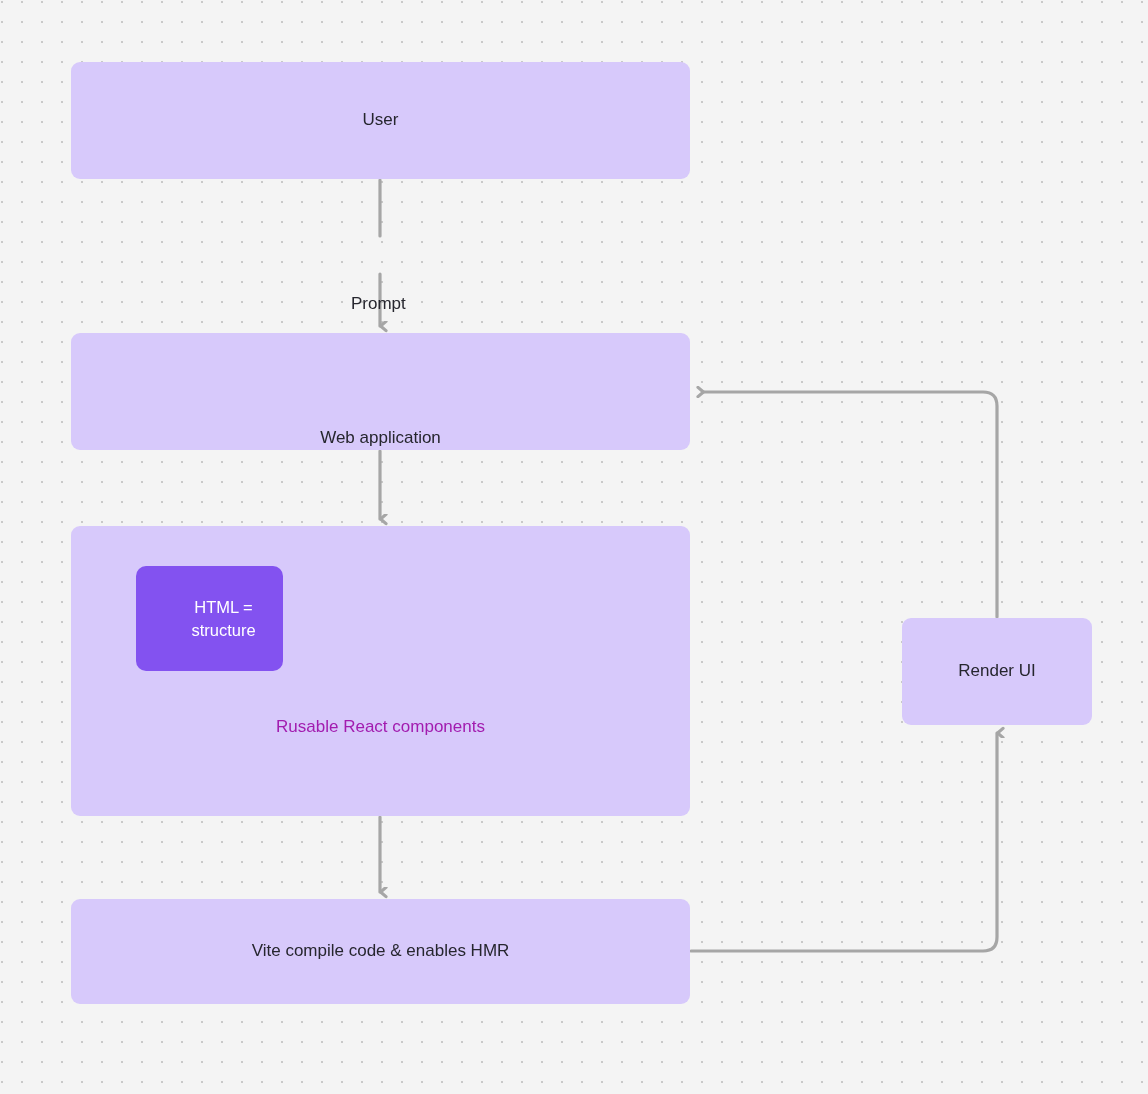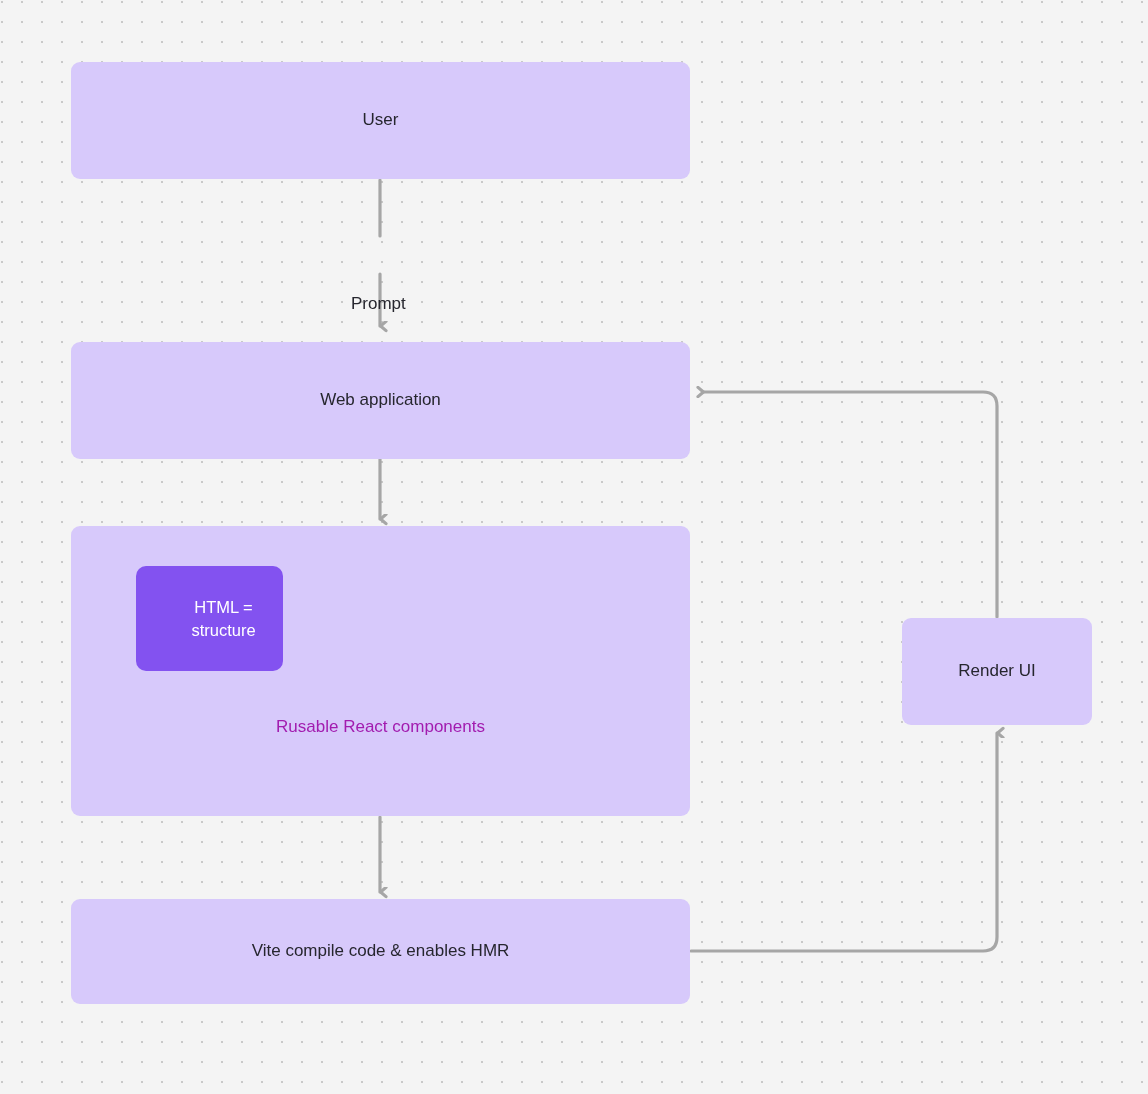--- a/index.html
+++ b/index.html
@@ -55,21 +55,21 @@
     background: #8352f0;
     color: #ffffff;
     font-size: 16.5px;
     line-height: 1.38;
     border-radius: 10px;
     padding-left: 28px;
   }
 
   
   #node-user        { left: 71px;  top: 62px;  width: 619px; height: 117px; }
-  #node-webapp      { left: 71px;  top: 342px; width: 619px; height: 117px; }
+  #node-webapp      { left: 71px;  top: 333px; width: 619px; height: 117px; align-items: flex-end; }
   #node-components  { left: 71px;  top: 526px; width: 619px; height: 290px;
                       display: block; }
   #node-vite        { left: 71px;  top: 899px; width: 619px; height: 105px; }
   #node-render      { left: 902px; top: 618px; width: 190px; height: 107px; }
 
   
   .inner-row {
     position: absolute;
     left: 65px;
     top: 40px;

